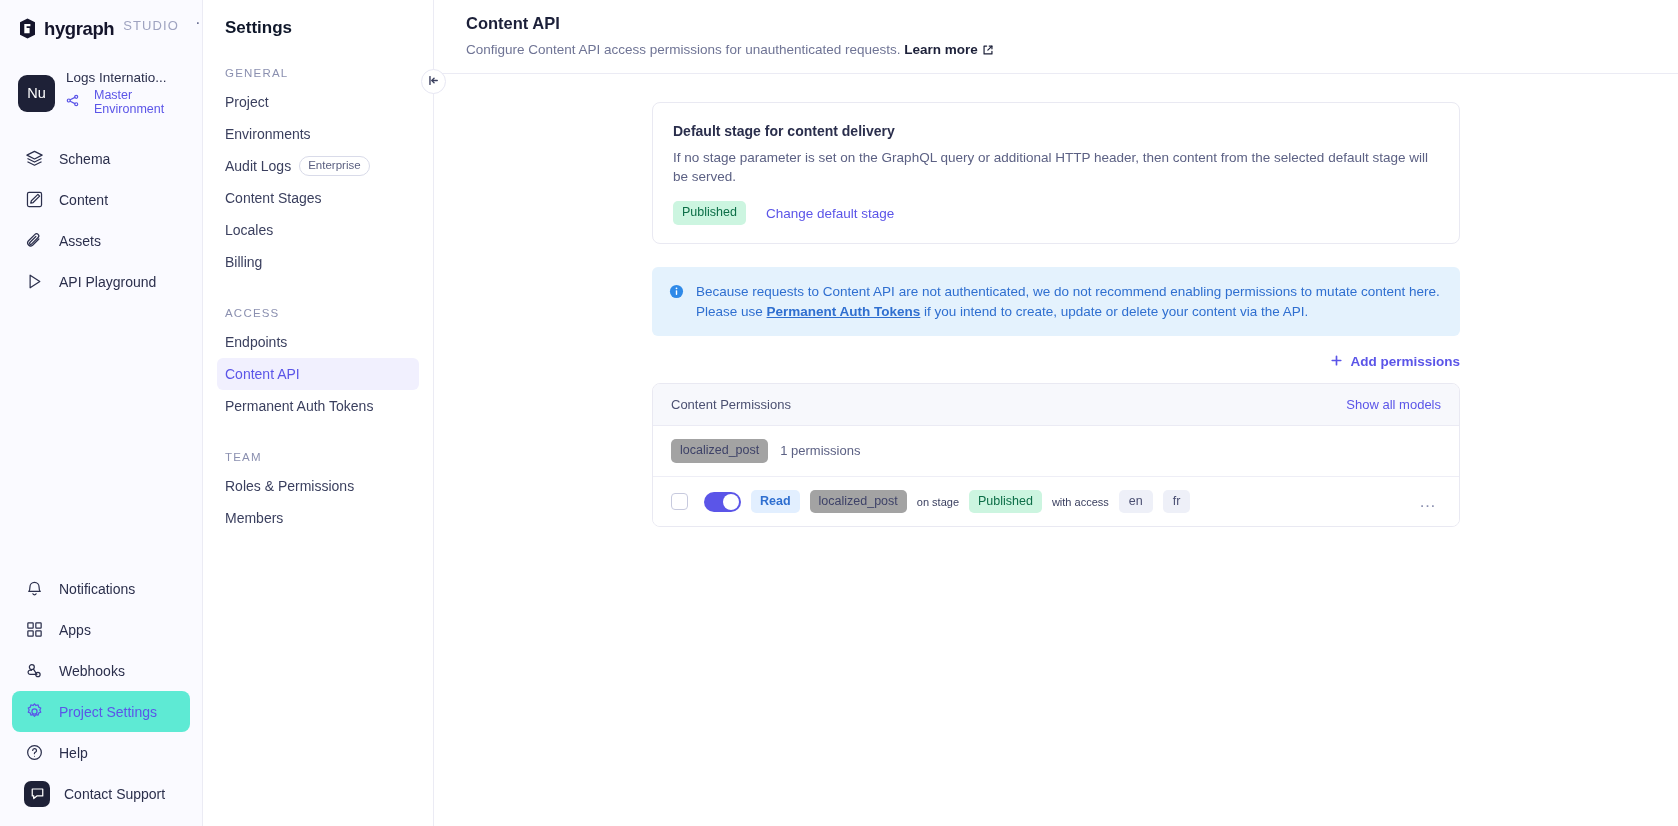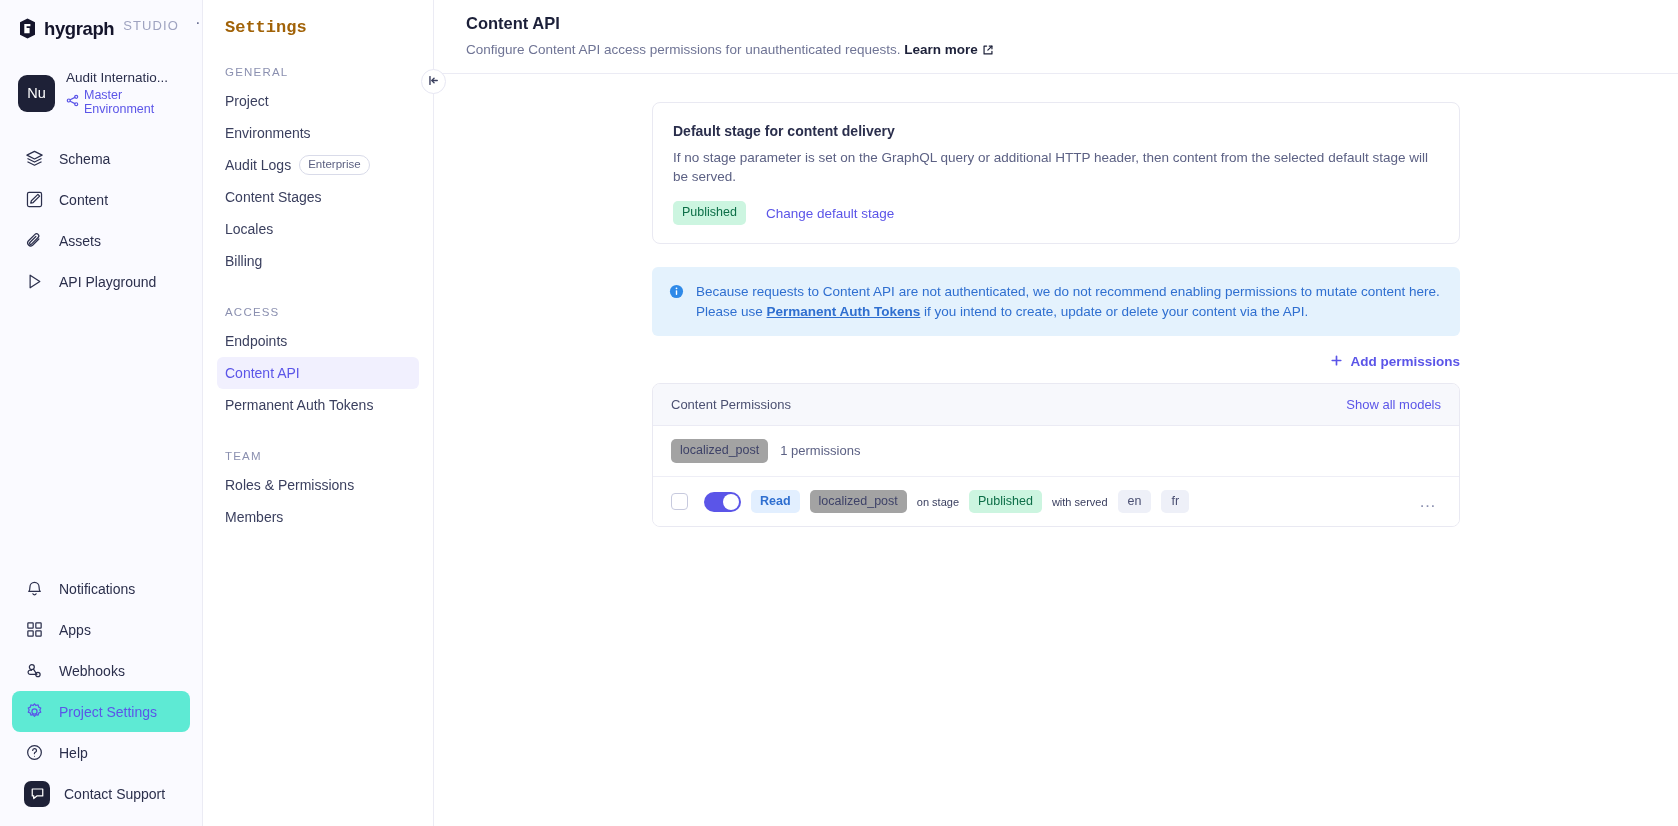--- a/index.html
+++ b/index.html
@@ -28,21 +28,21 @@
   .brand-dots { margin-left: 9px; color: #6b7094; font-size: 17px; line-height: 10px; letter-spacing:1px; cursor:pointer;}
 
   .project-card { display: flex; align-items: center; gap: 11px; margin-top: 26px; cursor: pointer; }
   .project-avatar {
     width: 37px; height: 37px; border-radius: 9px; background: #1e2137;
     color: #fff; font-size: 14.5px; display: flex; align-items: center; justify-content: center;
     flex: 0 0 37px;
   }
   .project-meta { min-width: 0; }
   .project-name { font-size: 13.5px; color: #2b2f4c; white-space: nowrap; overflow: hidden; text-overflow: ellipsis; max-width: 110px;}
-  .project-env { display: flex; align-items: center; gap: 5px; margin-top: 3px; }
+  .project-env { display: flex; align-items: center; gap: 15px; margin-top: 3px; }
   .project-env-label { font-size: 12.5px; color: #5b55e8; }
 
   .rail-nav { margin-top: 22px; padding: 0 12px; }
   .rail-item {
     display: flex; align-items: center; gap: 14px;
     height: 41px; padding: 0 12px; border-radius: 8px;
     font-size: 14px; color: #2b2f4c; cursor: pointer;
   }
   .rail-item .ico { width: 21px; height: 21px; flex: 0 0 21px; display:flex; align-items:center; justify-content:center;}
   .rail-item.active { background: #5eead4; color: #5b55e8; }
@@ -50,21 +50,21 @@
   .rail-spacer { flex: 1 1 auto; }
   .rail-bottom { padding: 0 12px 12px 12px; }
   .support-ico { width: 26px; height: 26px; border-radius: 7px; background:#1e2137; display:flex; align-items:center; justify-content:center; flex:0 0 26px;}
 
   
   .settings {
     width: 231px; flex: 0 0 231px; height: 826px;
     background: #ffffff; border-right: 1px solid #ebebf4;
     padding: 14px 14px 0 14px; position: relative;
   }
-  .settings-title { font-size: 17px; font-weight: 700; color: #a16207; padding: 4px 8px 0 8px; font-family: Liberation Mono, monospace; }
+  .settings-title { font-size: 17px; font-weight: 700; color: #0f172a; padding: 4px 8px 0 8px; }
   .set-group-label {
     font-size: 11.5px; letter-spacing: 1.2px; color: #8b90b0; font-weight: 500;
     padding: 0 8px; margin-top: 29px; margin-bottom: 7px;
   }
   .set-item {
     display: flex; align-items: center; gap: 8px;
     height: 32px; padding: 0 8px; border-radius: 6px;
     font-size: 14px; color: #3a3f5e; cursor: pointer;
   }
   .set-item.active { background: #f1f0fe; color: #5b55e8; }
@@ -166,21 +166,21 @@
           </svg>
         </span>
         <span class="brand-name">hygraph</span>
         <span class="brand-studio">STUDIO</span>
         <span class="brand-dots">···</span>
       </div>
 
       <div class="project-card">
         <div class="project-avatar">Nu</div>
         <div class="project-meta">
-          <div class="project-name">Audit Internatio...</div>
+          <div class="project-name">Logs Internatio...</div>
           <div class="project-env">
             <span>
               <svg width="13" height="13" viewBox="0 0 14 14" fill="none" stroke="#5b55e8" stroke-width="1.3" stroke-linecap="round">
                 <circle cx="11" cy="3" r="1.6"></circle>
                   <circle cx="11" cy="11" r="1.6"></circle>
                   <circle cx="3" cy="7" r="1.6"></circle>
                 <path d="M4.5 6.2 L9.6 3.6 M4.5 7.8 L9.6 10.4"></path>
               </svg>
             </span>
             <span class="project-env-label">Master Environment</span>
@@ -409,21 +409,21 @@
 
           <div class="perm-row">
             <span class="chk"></span>
             <span class="toggle">
                 <span class="knob"></span>
               </span>
             <span class="badge badge-blue">Read</span>
             <span class="badge badge-grey">localized_post</span>
             <span class="perm-text">on stage</span>
             <span class="badge badge-green">Published</span>
-            <span class="perm-text">with served</span>
+            <span class="perm-text">with access</span>
             <span class="badge badge-locale">en</span>
             <span class="badge badge-locale">fr</span>
             <span class="perm-spacer"></span>
             <span class="row-dots">…</span>
           </div>
         </section>
 
       </div>
     </div>
   </main>

